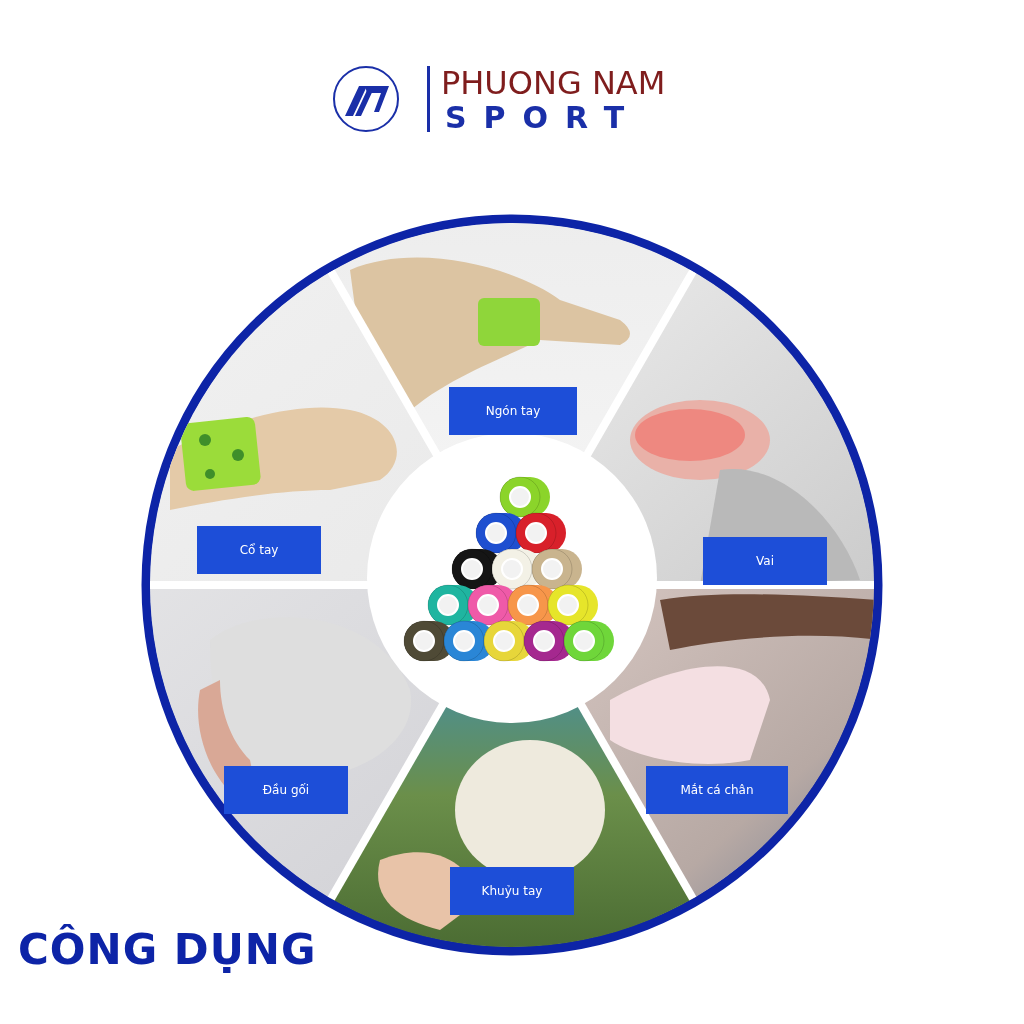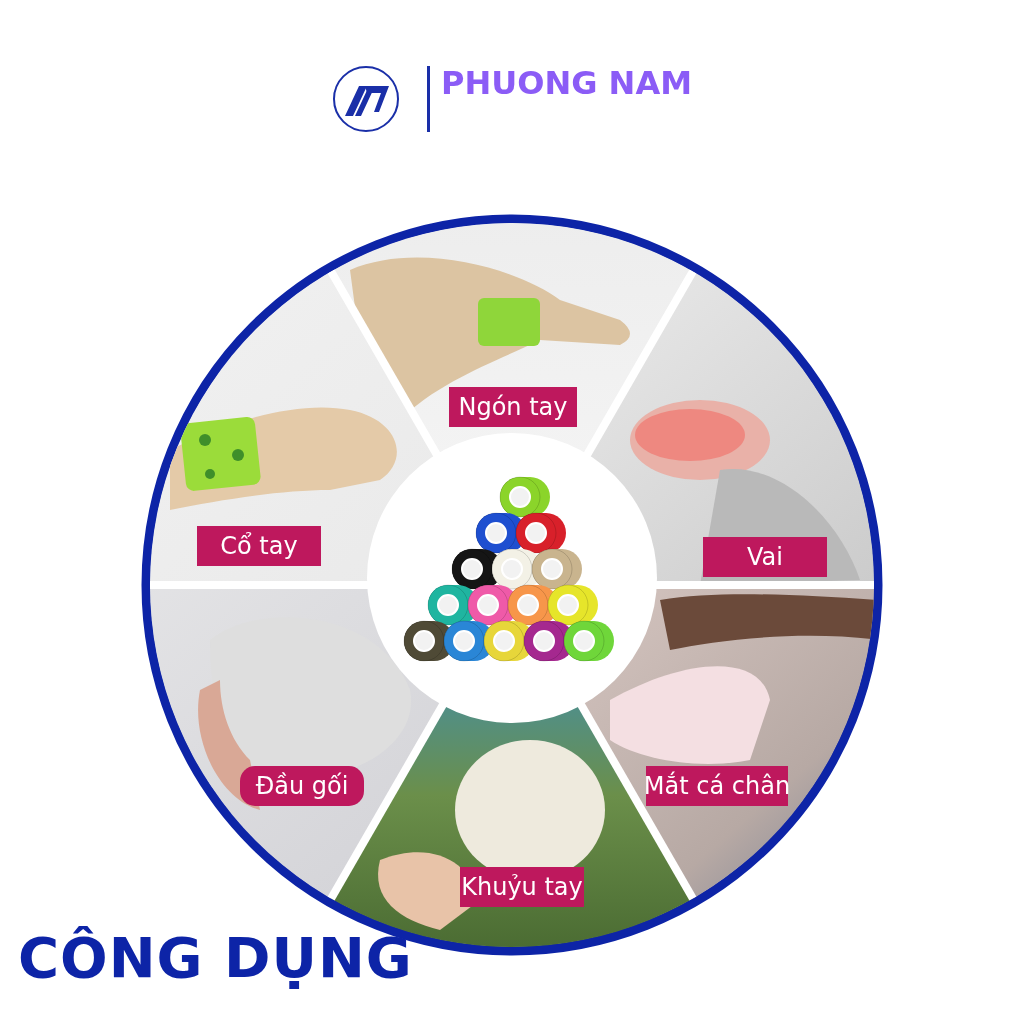--- a/index.html
+++ b/index.html
@@ -3,42 +3,43 @@
 <meta charset="utf-8">
 <style>
   * { margin: 0; padding: 0; box-sizing: border-box; }
   html, body { width: 1024px; height: 1024px; background: #ffffff; overflow: hidden; }
   body { position: relative; font-family: "DejaVu Sans", sans-serif; }
 
   .logo { position: absolute; left: 333px; top: 64px; width: 360px; height: 72px; }
   .logo-mark { position: absolute; left: 0; top: 2px; width: 66px; height: 66px; border: 2px solid #1a2fa8; border-radius: 50%; }
   .logo-mark svg { position: absolute; left: 10px; top: 14px; }
   .logo-bar { position: absolute; left: 94px; top: 2px; width: 3px; height: 66px; background: #1a2fa8; }
-  .logo-line1 { position: absolute; left: 108px; top: 0; font-family: "DejaVu Sans", sans-serif; font-weight: bold; font-size: 32px; color: #8b5cf6; letter-spacing: 0px; white-space: nowrap; }
+  .logo-line1 { position: absolute; left: 108px; top: 0; font-family: "DejaVu Sans", sans-serif; font-weight: normal; font-size: 32px; color: #7f1d1d; letter-spacing: 0px; white-space: nowrap; }
   .logo-line2 { position: absolute; left: 112px; top: 36px; font-family: "DejaVu Sans", sans-serif; font-weight: bold; font-size: 30px; color: #1a2fa8; letter-spacing: 17px; white-space: nowrap; }
 
   .wheel { position: absolute; left: 0; top: 0; width: 1024px; height: 1024px; }
 
-  .label { position: absolute; background: #be185d; color: #ffffff; font-family: "DejaVu Sans", sans-serif; font-size: 24px; display: flex; align-items: center; justify-content: center; height: 40px; white-space: nowrap; }
+  .label { position: absolute; background: #1d4ed8; color: #ffffff; font-family: "DejaVu Sans", sans-serif; font-size: 12px; display: flex; align-items: center; justify-content: center; height: 48px; white-space: nowrap; }
 
-  .heading { position: absolute; left: 18px; top: 925px; font-family: "DejaVu Sans", sans-serif; font-weight: bold; font-size: 56px; color: #0d24a7; letter-spacing: 1px; white-space: nowrap; }
+  .heading { position: absolute; left: 18px; top: 925px; font-family: "DejaVu Sans", sans-serif; font-weight: bold; font-size: 42px; color: #0d24a7; letter-spacing: 1px; white-space: nowrap; }
 </style>
 </head>
 <body>
 
 <div class="logo">
   <div class="logo-mark">
     <svg width="44" height="36" viewBox="0 0 44 36">
       <polygon points="0,34 14,4 22,4 8,34" fill="#1a2fa8"></polygon>
       <polygon points="10,34 24,4 30,4 16,34" fill="#1a2fa8"></polygon>
       <polygon points="20,4 44,4 34,30 29,30 36,11 22,11" fill="#1a2fa8"></polygon>
     </svg>
   </div>
   <div class="logo-bar"></div>
   <div class="logo-line1">PHUONG NAM</div>
+  <div class="logo-line2">SPORT</div>
 </div>
 
 <svg class="wheel" viewBox="0 0 1024 1024">
   <defs>
     <clipPath id="wheelClip">
         <circle cx="512" cy="585" r="362"></circle>
       </clipPath>
     <linearGradient id="gTop" x1="0" y1="0" x2="0" y2="1">
       <stop offset="0" stop-color="#ececec"></stop>
         <stop offset="1" stop-color="#f6f6f6"></stop>
@@ -170,17 +171,17 @@
         <rect x="564" y="621" width="50" height="40" rx="20" fill="#6fd63a"></rect>
         <circle cx="584" cy="641" r="20" fill="#6fd63a" stroke="rgba(0,0,0,0.15)" stroke-width="1"></circle>
         <circle cx="584" cy="641" r="10" fill="#f2f2f2" stroke="#ffffff" stroke-width="2"></circle>
       </g>
   </g>
 </svg>
 
 <div class="label" style="left:449px; top:387px; width:128px;">Ngón tay</div>
 <div class="label" style="left:703px; top:537px; width:124px;">Vai</div>
 <div class="label" style="left:646px; top:766px; width:142px;text-align:center;">Mắt cá chân</div>
-<div class="label" style="left:450px; top:867px; width:124px;margin-left:10px;">Khuỷu tay</div>
-<div class="label" style="left:240px; top:766px; width:124px;border-radius:15px;">Đầu gối</div>
+<div class="label" style="left:450px; top:867px; width:124px;">Khuỷu tay</div>
+<div class="label" style="left:224px; top:766px; width:124px;">Đầu gối</div>
 <div class="label" style="left:197px; top:526px; width:124px;text-align:center;">Cổ tay</div>
 
 <div class="heading">CÔNG DỤNG</div>
 
 </body></html>

